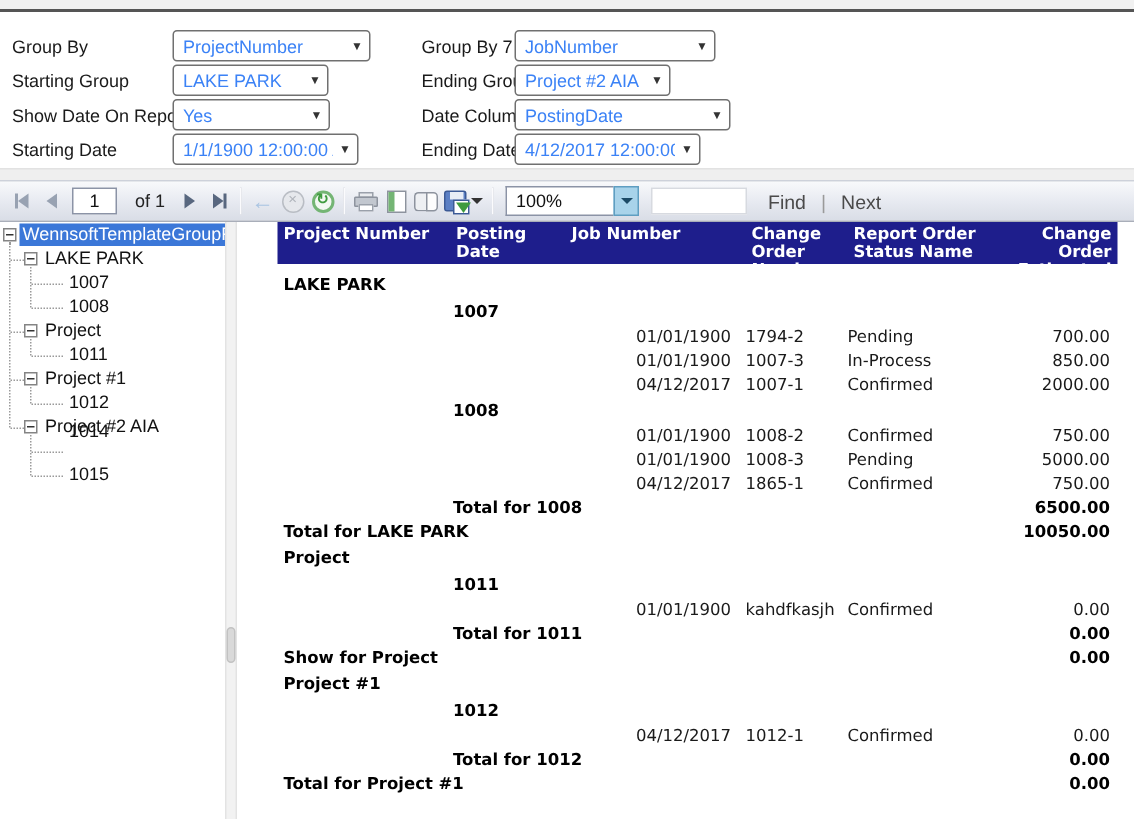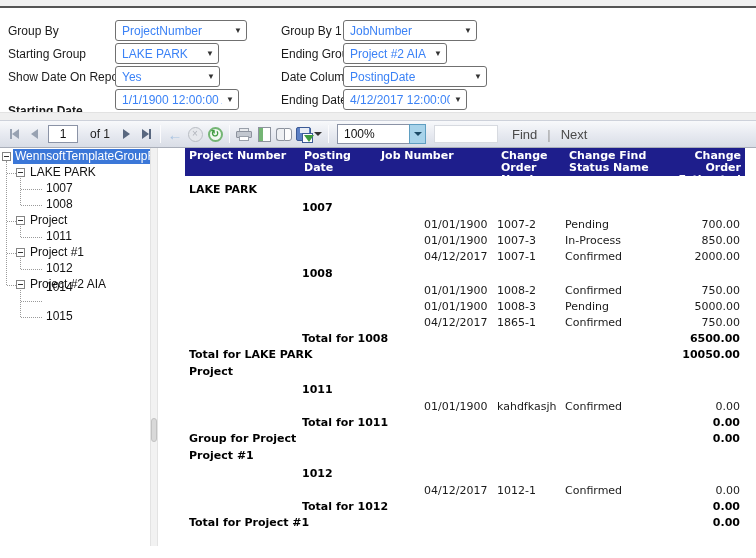--- a/index.html
+++ b/index.html
@@ -137,26 +137,26 @@
       <div class="param-label" style="left: 8px; top: 35px;">Starting Group</div>
       <div class="combo" style="left: 115px; top: 35px; width: 104px;">
         <div class="val">LAKE PARK</div>
         <div class="arr">▼</div>
       </div>
       <div class="param-label" style="left: 8px; top: 58px;">Show Date On Report</div>
       <div class="combo" style="left: 115px; top: 58px; width: 105px;">
         <div class="val">Yes</div>
         <div class="arr">▼</div>
       </div>
-      <div class="param-label" style="left: 8px; top: 92px; font-weight: bold;">Starting Date</div>
+      <div class="param-label" style="left: 8px; top: 81px;">Starting Date</div>
       <div class="combo" style="left: 115px; top: 81px; width: 124px;">
         <div class="val">1/1/1900 12:00:00 AM</div>
         <div class="arr">▼</div>
       </div>
-      <div class="param-label" style="left: 281px; top: 12px;">Group By 1</div>
+      <div class="param-label" style="left: 281px; top: 12px;">Group By 7</div>
       <div class="combo" style="left: 343px; top: 12px; width: 134px;">
         <div class="val">JobNumber</div>
         <div class="arr">▼</div>
       </div>
       <div class="param-label" style="left: 281px; top: 35px;">Ending Group</div>
       <div class="combo" style="left: 343px; top: 35px; width: 104px;">
         <div class="val">Project #2 AIA</div>
         <div class="arr">▼</div>
       </div>
       <div class="param-label" style="left: 281px; top: 58px;">Date Column</div>
@@ -301,36 +301,36 @@
     <div class="v-grip"></div>
   </div>
 
   <div class="report-area">
     <div class="rpt-table">
       <div class="rpt-header" id="rptHeader">
           <div class="hc c1">Project Number</div>
           <div class="hc c3">Posting Date</div>
           <div class="hc c2">Job Number</div>
           <div class="hc c4">Change Order Number</div>
-          <div class="hc c5">Change Find Status Name</div>
+          <div class="hc c5">Report Order Status Name</div>
           <div class="hc c6 num">Change Order Estimated Cost</div>
         </div>
       <div class="rpt-rows" id="rptRows">
           <div class="rr h18">
             <div class="cell c1 b" style="width: 560px;">LAKE PARK</div>
           </div>
           <div class="rr h18">
             <div class="cell c1"></div>
             <div class="cell c2 b">1007</div>
           </div>
           <div class="rr h16">
             <div class="cell c1"></div>
             <div class="cell c2"></div>
             <div class="cell c3">01/01/1900</div>
-            <div class="cell c4">1007-2</div>
+            <div class="cell c4">1794-2</div>
             <div class="cell c5">Pending</div>
             <div class="cell c6 num">700.00</div>
           </div>
           <div class="rr h16">
             <div class="cell c1"></div>
             <div class="cell c2"></div>
             <div class="cell c3">01/01/1900</div>
             <div class="cell c4">1007-3</div>
             <div class="cell c5">In-Process</div>
             <div class="cell c6 num">850.00</div>
@@ -394,21 +394,21 @@
             <div class="cell c4">kahdfkasjh</div>
             <div class="cell c5">Confirmed</div>
             <div class="cell c6 num">0.00</div>
           </div>
           <div class="rr h16">
             <div class="cell c1"></div>
             <div class="cell span-tot2 b">Total for 1011</div>
             <div class="cell c6 num b">0.00</div>
           </div>
           <div class="rr h16">
-            <div class="cell span-tot1 b">Group for Project</div>
+            <div class="cell span-tot1 b">Show for Project</div>
             <div class="cell c6 num b">0.00</div>
           </div>
           <div class="rr h18">
             <div class="cell c1 b" style="width: 560px;">Project #1</div>
           </div>
           <div class="rr h18">
             <div class="cell c1"></div>
             <div class="cell c2 b">1012</div>
           </div>
           <div class="rr h16">

